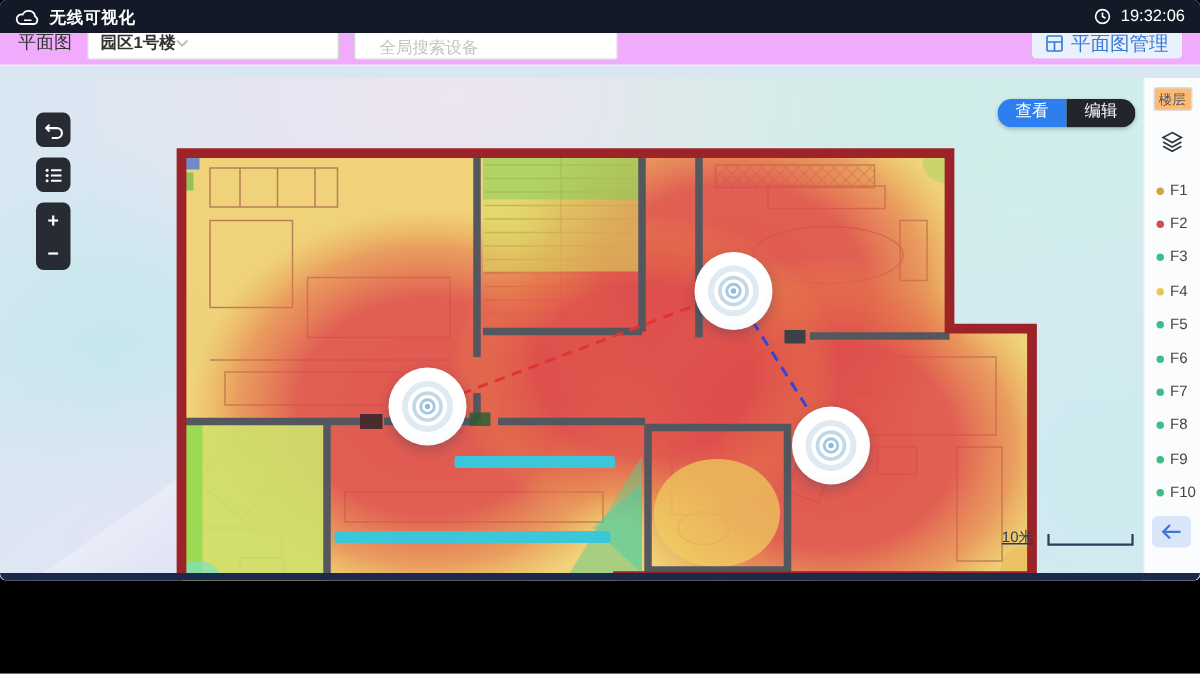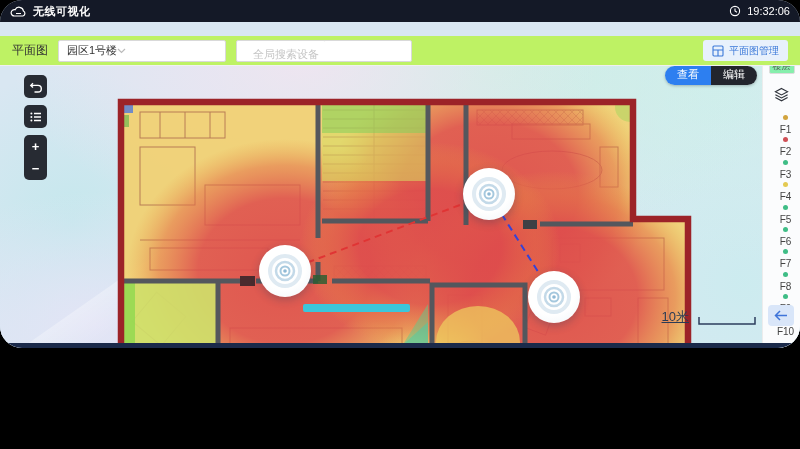--- a/index.html
+++ b/index.html
@@ -1,32 +1,32 @@
 <!DOCTYPE html>
 <html><head>
 <meta charset="utf-8">
 <style>
   html,body{margin:0;padding:0;background:#000;font-family:"Liberation Sans",sans-serif;}
-  .window{position:relative;width:800px;height:348px;border-radius:22px;overflow:hidden;background:#d9e7f2;}
+  .window{position:relative;width:800px;height:387px;border-radius:4px;overflow:hidden;background:#d9e7f2;}
 
   
   .topbar{position:absolute;left:0;top:0;right:0;height:22px;background:#141927;display:flex;align-items:center;justify-content:space-between;padding:0 10px;box-sizing:border-box;z-index:40;}
   .topbar .grp{display:flex;align-items:center;gap:6px;}
   .app-title{color:#fff;font-size:11px;font-weight:bold;letter-spacing:.5px;}
   .time-text{color:#fff;font-size:11px;font-weight:normal;}
 
   
-  .toolbar{position:absolute;left:0;top:36px;right:0;height:30px;background:#bef264;border-bottom:1px solid #f0f0f0;display:flex;align-items:center;padding:0 12px;gap:10px;box-sizing:border-box;z-index:39;}
+  .toolbar{position:absolute;left:0;top:14px;right:0;height:30px;background:#f0abfc;border-bottom:1px solid #f0f0f0;display:flex;align-items:center;padding:0 12px;gap:10px;box-sizing:border-box;z-index:39;}
   .page-label{font-size:12px;color:#333;}
-  .select{width:150px;height:20px;border:1px solid #d9d9d9;border-radius:2px;display:flex;align-items:center;justify-content:flex-start;padding:0 8px;cursor:pointer;background:#fff;}
+  .select{width:150px;height:20px;border:1px solid #d9d9d9;border-radius:2px;display:flex;align-items:center;justify-content:flex-start;padding:0 8px;cursor:pointer;background:#fff;font-weight:bold;}
   .select .val{font-size:11px;color:#333;}
   .search{width:160px;height:20px;border:1px solid #d9d9d9;border-radius:2px;display:flex;align-items:center;gap:5px;padding:0 7px;background:#fff;flex-direction:column;}
   .search input{border:none;outline:none;flex:1;font-size:11px;color:#333;background:transparent;font-family:"Liberation Sans",sans-serif;}
   .search input::placeholder{color:#c4c4c4;}
-  .manage-btn{margin-left:auto;height:21px;border:none;background:#e8f1fc;color:#3a78d8;font-size:10px;border-radius:3px;display:flex;align-items:center;gap:5px;padding:0 9px;cursor:pointer;font-family:"Liberation Sans",sans-serif;}
+  .manage-btn{margin-left:auto;height:21px;border:none;background:#e8f1fc;color:#3a78d8;font-size:13px;border-radius:3px;display:flex;align-items:center;gap:5px;padding:0 9px;cursor:pointer;font-family:"Liberation Sans",sans-serif;}
 
   
   .canvas{position:absolute;left:0;top:52px;right:0;bottom:0;overflow:hidden;
     background:
       radial-gradient(ellipse 300px 190px at 12% 92%, rgba(228,228,246,.95), transparent 70%),
       radial-gradient(ellipse 420px 230px at 38% 4%, rgba(244,228,241,.8), transparent 70%),
       radial-gradient(ellipse 420px 250px at 62% 6%, rgba(205,239,229,.95), transparent 70%),
       radial-gradient(ellipse 300px 260px at 90% 10%, rgba(206,240,236,.85), transparent 72%),
       radial-gradient(ellipse 290px 290px at 93% 78%, rgba(203,236,239,.9), transparent 70%),
       radial-gradient(ellipse 250px 170px at 60% 98%, rgba(204,240,229,.95), transparent 72%),
@@ -49,28 +49,28 @@
   .zoomctl button{border:none;background:transparent;color:#fff;font-size:13px;font-weight:bold;cursor:pointer;line-height:1;padding:0;width:100%;font-family:"Liberation Sans",sans-serif;}
 
   
   .mode-toggle{position:absolute;top:14px;right:43px;display:flex;border-radius:10px;overflow:hidden;z-index:20;box-shadow:0 1px 3px rgba(0,0,0,.25);}
   .mode-toggle button{border:none;font-size:11px;color:#fff;padding:3px 12px;cursor:pointer;line-height:13px;font-family:Liberation Mono, monospace;}
   .mode-view{background:#2d7ff0;}
   .mode-edit{background:#22252d;}
 
   
   .scale{position:absolute;right:44px;bottom:22px;display:flex;align-items:flex-end;gap:9px;z-index:20;}
-  .scale .slabel{font-size:13px;color:#2a3b55;text-decoration:underline;}
+  .scale .slabel{font-size:10px;color:#2a3b55;text-decoration:underline;}
 
   
   .floors-panel{position:absolute;right:0;top:52px;bottom:0;width:38px;background:#fbfcfd;border-left:1px solid #ececec;z-index:30;display:flex;flex-direction:column;align-items:center;box-sizing:border-box;}
-  .floors-chip{margin-top:6px;padding:2px 3px;border:1px solid #dcdcdc;border-radius:2px;background:#86efac;font-size:9px;color:#555;line-height:10px;}
+  .floors-chip{margin-top:6px;padding:2px 3px;border:1px solid #dcdcdc;border-radius:2px;background:#fdba74;font-size:9px;color:#555;line-height:10px;}
   .layers-wrap{margin-top:13px;cursor:pointer;}
   #floor-list{list-style:none;margin:9px 0 0 0;padding:0;width:100%;}
-  .floor-item{height:22.4px;display:flex;align-items:center;gap:4px;padding-left:8px;cursor:pointer;flex-direction:column;}
+  .floor-item{height:22.4px;display:flex;align-items:center;gap:4px;padding-left:8px;cursor:pointer;}
   .floor-item .dot{width:5px;height:5px;border-radius:50%;flex:none;}
   .floor-item .flabel{font-size:10px;color:#444;}
   .back-btn{position:absolute;bottom:22px;left:5px;width:26px;height:21px;border:none;border-radius:4px;background:#d9e6f9;display:flex;align-items:center;justify-content:center;cursor:pointer;padding:0;}
 
   
   .bottom-edge{position:absolute;left:0;right:0;bottom:0;height:5px;background:#1b2a4a;border-radius:0 0 13px 13px;z-index:60;pointer-events:none;}
 </style>
 </head>
 <body>
 

